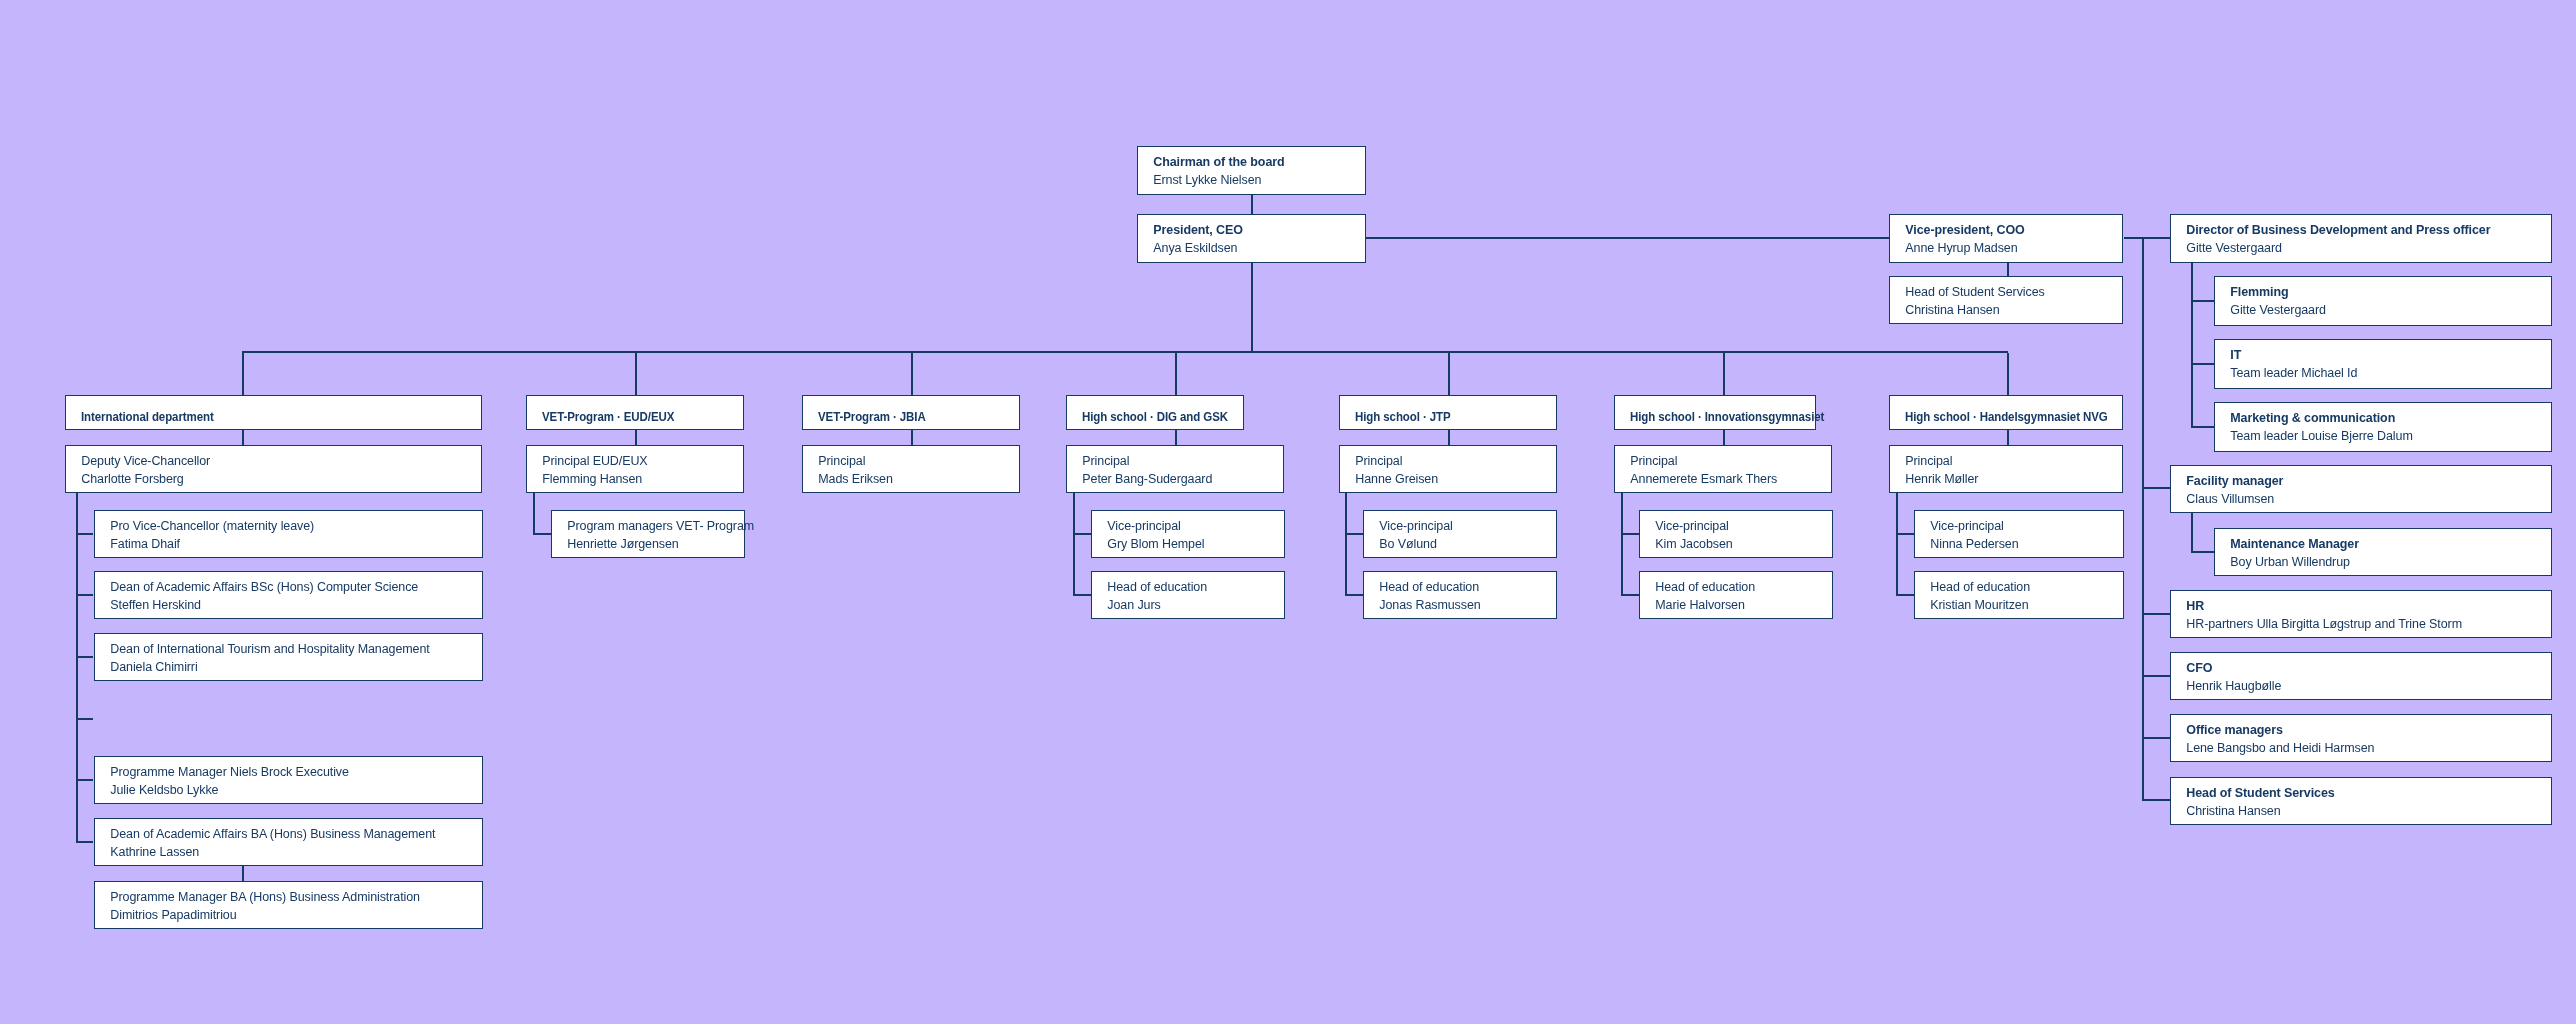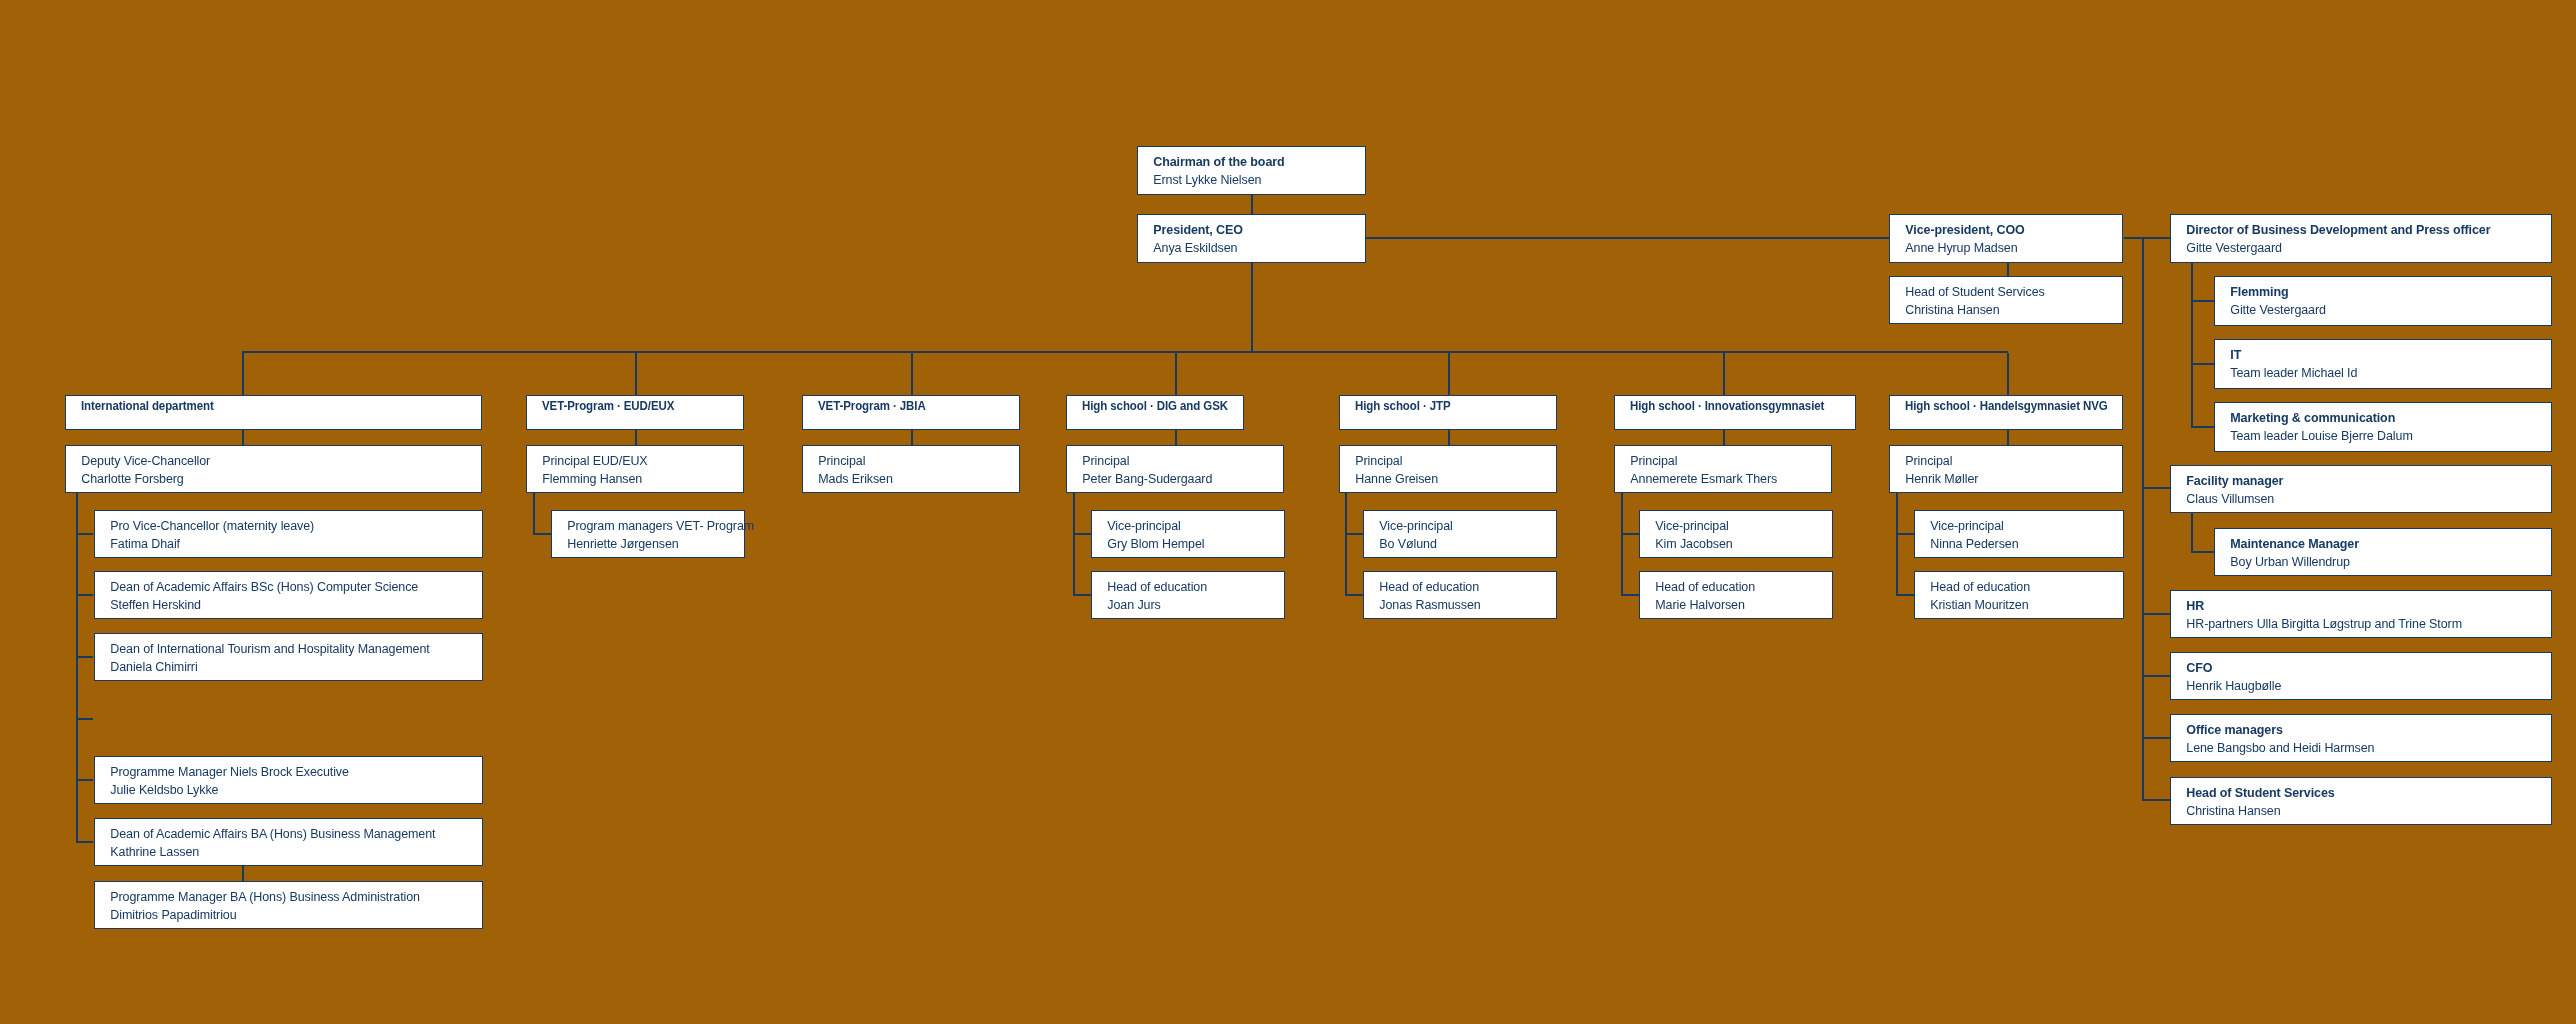--- a/index.html
+++ b/index.html
@@ -1,27 +1,27 @@
 <!DOCTYPE html>
 <html style="font-size:8.7px"><head>
 <meta charset="utf-8">
 <style>
   :root { --ink:#173a63; }
   html,body{margin:0;padding:0;background:#ffffff;}
   #canvas{
-    position:relative;width:2576px;height:1024px;background:#a16207;overflow:hidden;
+    position:relative;width:2576px;height:1024px;background:#c4b5fd;overflow:hidden;
     font-family:"Liberation Sans", sans-serif;color:var(--ink);
   }
   .box{
     position:absolute;box-sizing:border-box;background:#ffffff;
     border:1.6px solid var(--ink);padding:6px 4.4px 0 15.3px;z-index:2;
   }
   .t{font-size:12.5px;line-height:18px;letter-spacing:-0.1px;white-space:nowrap;color:var(--ink);}
   .b{font-weight:700;}
-  .hdr{padding-top:1px;}
+  .hdr{padding-top:12px;}
   .hdr .t{transform:scaleX(0.92);transform-origin:0 50%;}
   .ln{position:absolute;display:block;background:var(--ink);z-index:1;}
 </style>
 </head>
 <body>
 
 <div id="canvas">
 
   <div class="box" style="left:1137px;top:146px;width:229px;height:49px">
     <div class="t b">Chairman of the board</div>
@@ -158,21 +158,21 @@
   </div>
   <div class="box" style="left:1363px;top:510px;width:194px;height:48px">
     <div class="t">Vice-principal</div>
     <div class="t">Bo Vølund</div>
   </div>
   <div class="box" style="left:1363px;top:571px;width:194px;height:48px">
     <div class="t">Head of education</div>
     <div class="t">Jonas Rasmussen</div>
   </div>
 
-  <div class="box hdr" style="left:1614px;top:395px;width:242px;height:35px">
+  <div class="box hdr" style="left:1614px;top:395px;width:202px;height:35px">
     <div class="t b">High school · Innovationsgymnasiet</div>
   </div>
   <div class="box" style="left:1614px;top:445px;width:218px;height:48px">
     <div class="t">Principal</div>
     <div class="t">Annemerete Esmark Thers</div>
   </div>
   <div class="box" style="left:1639px;top:510px;width:194px;height:48px">
     <div class="t">Vice-principal</div>
     <div class="t">Kim Jacobsen</div>
   </div>

